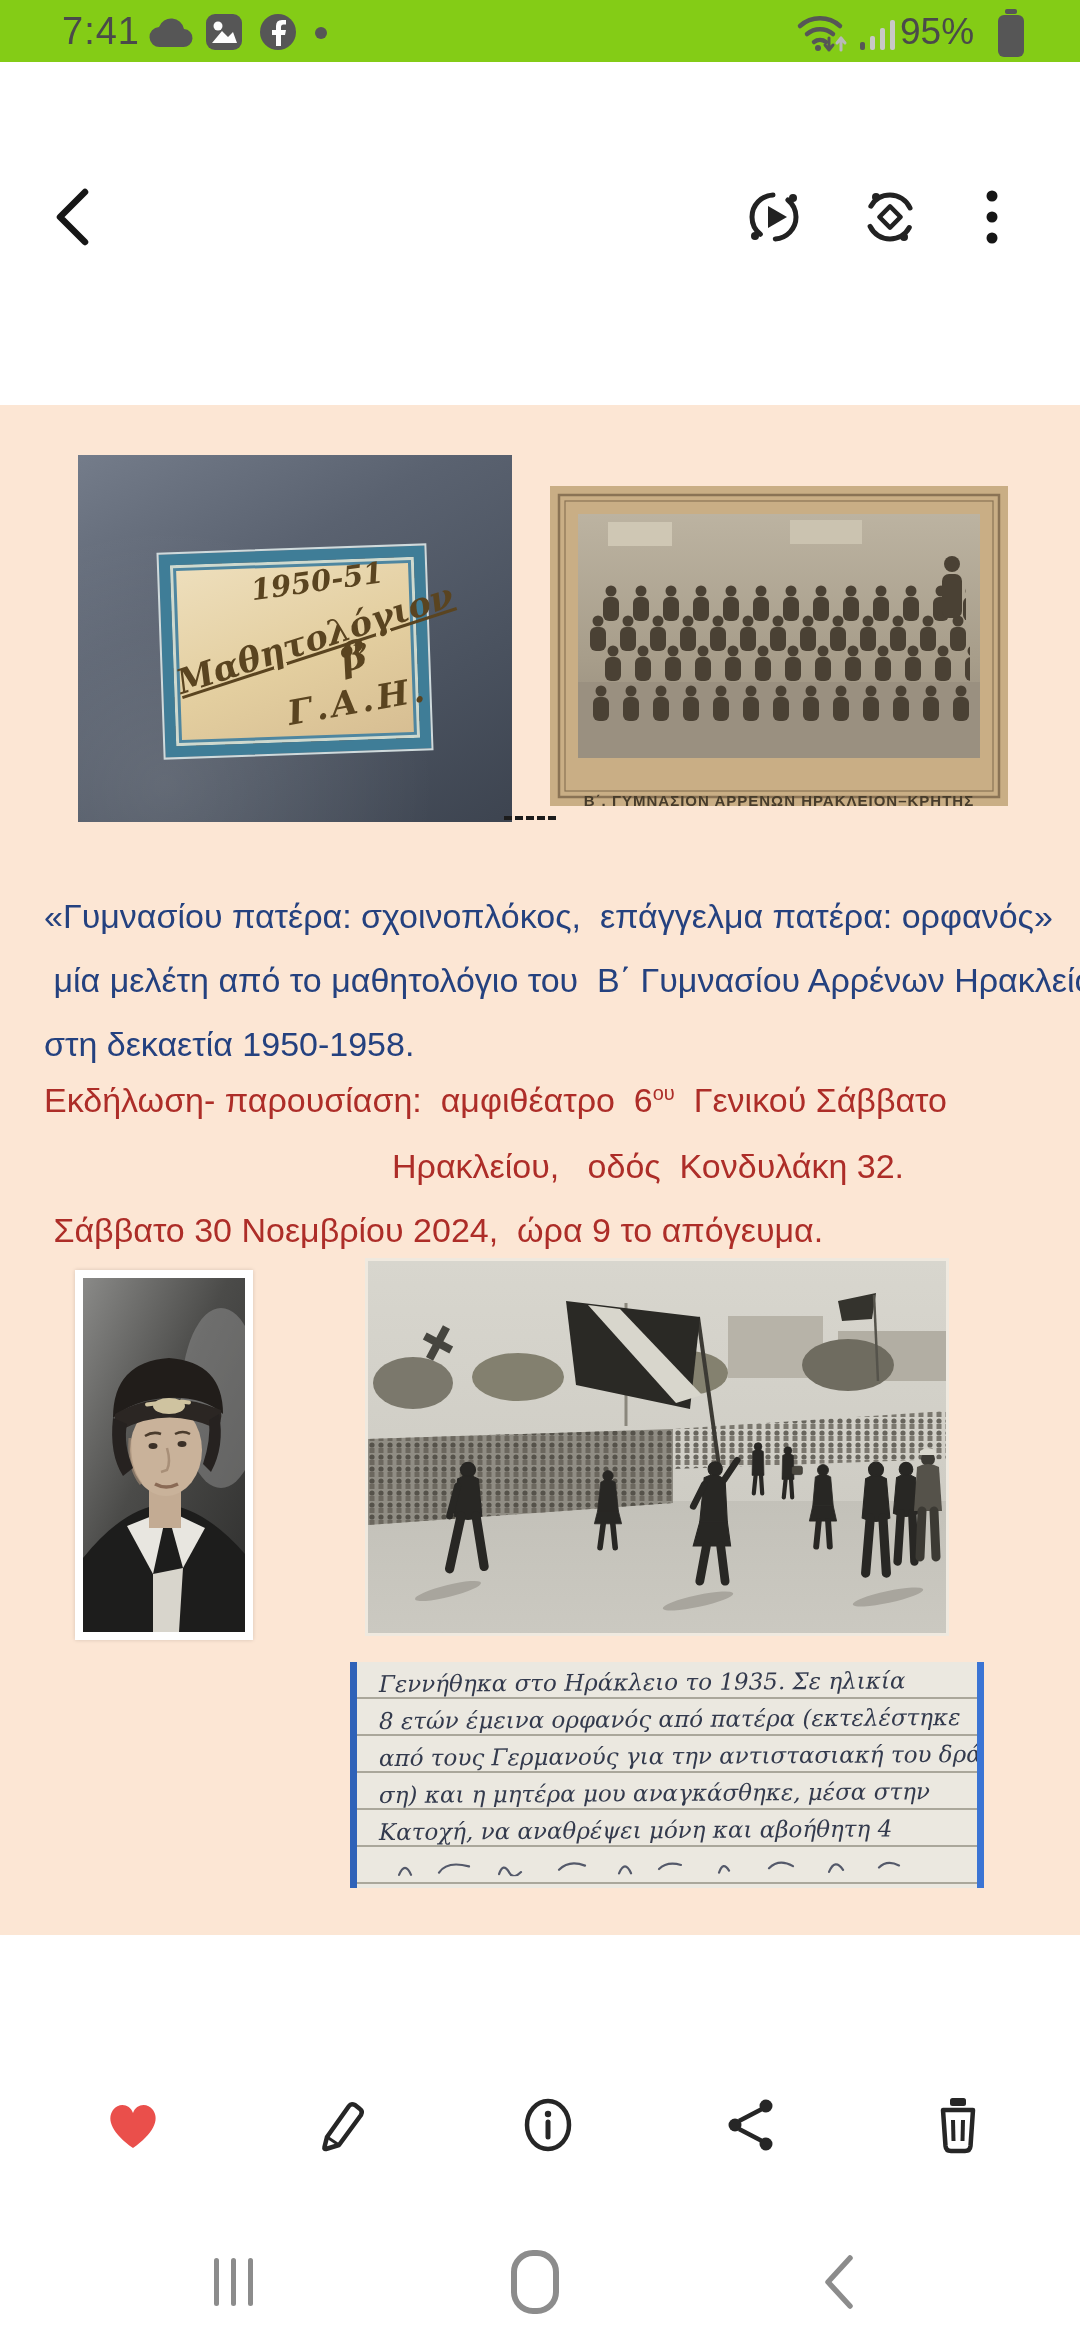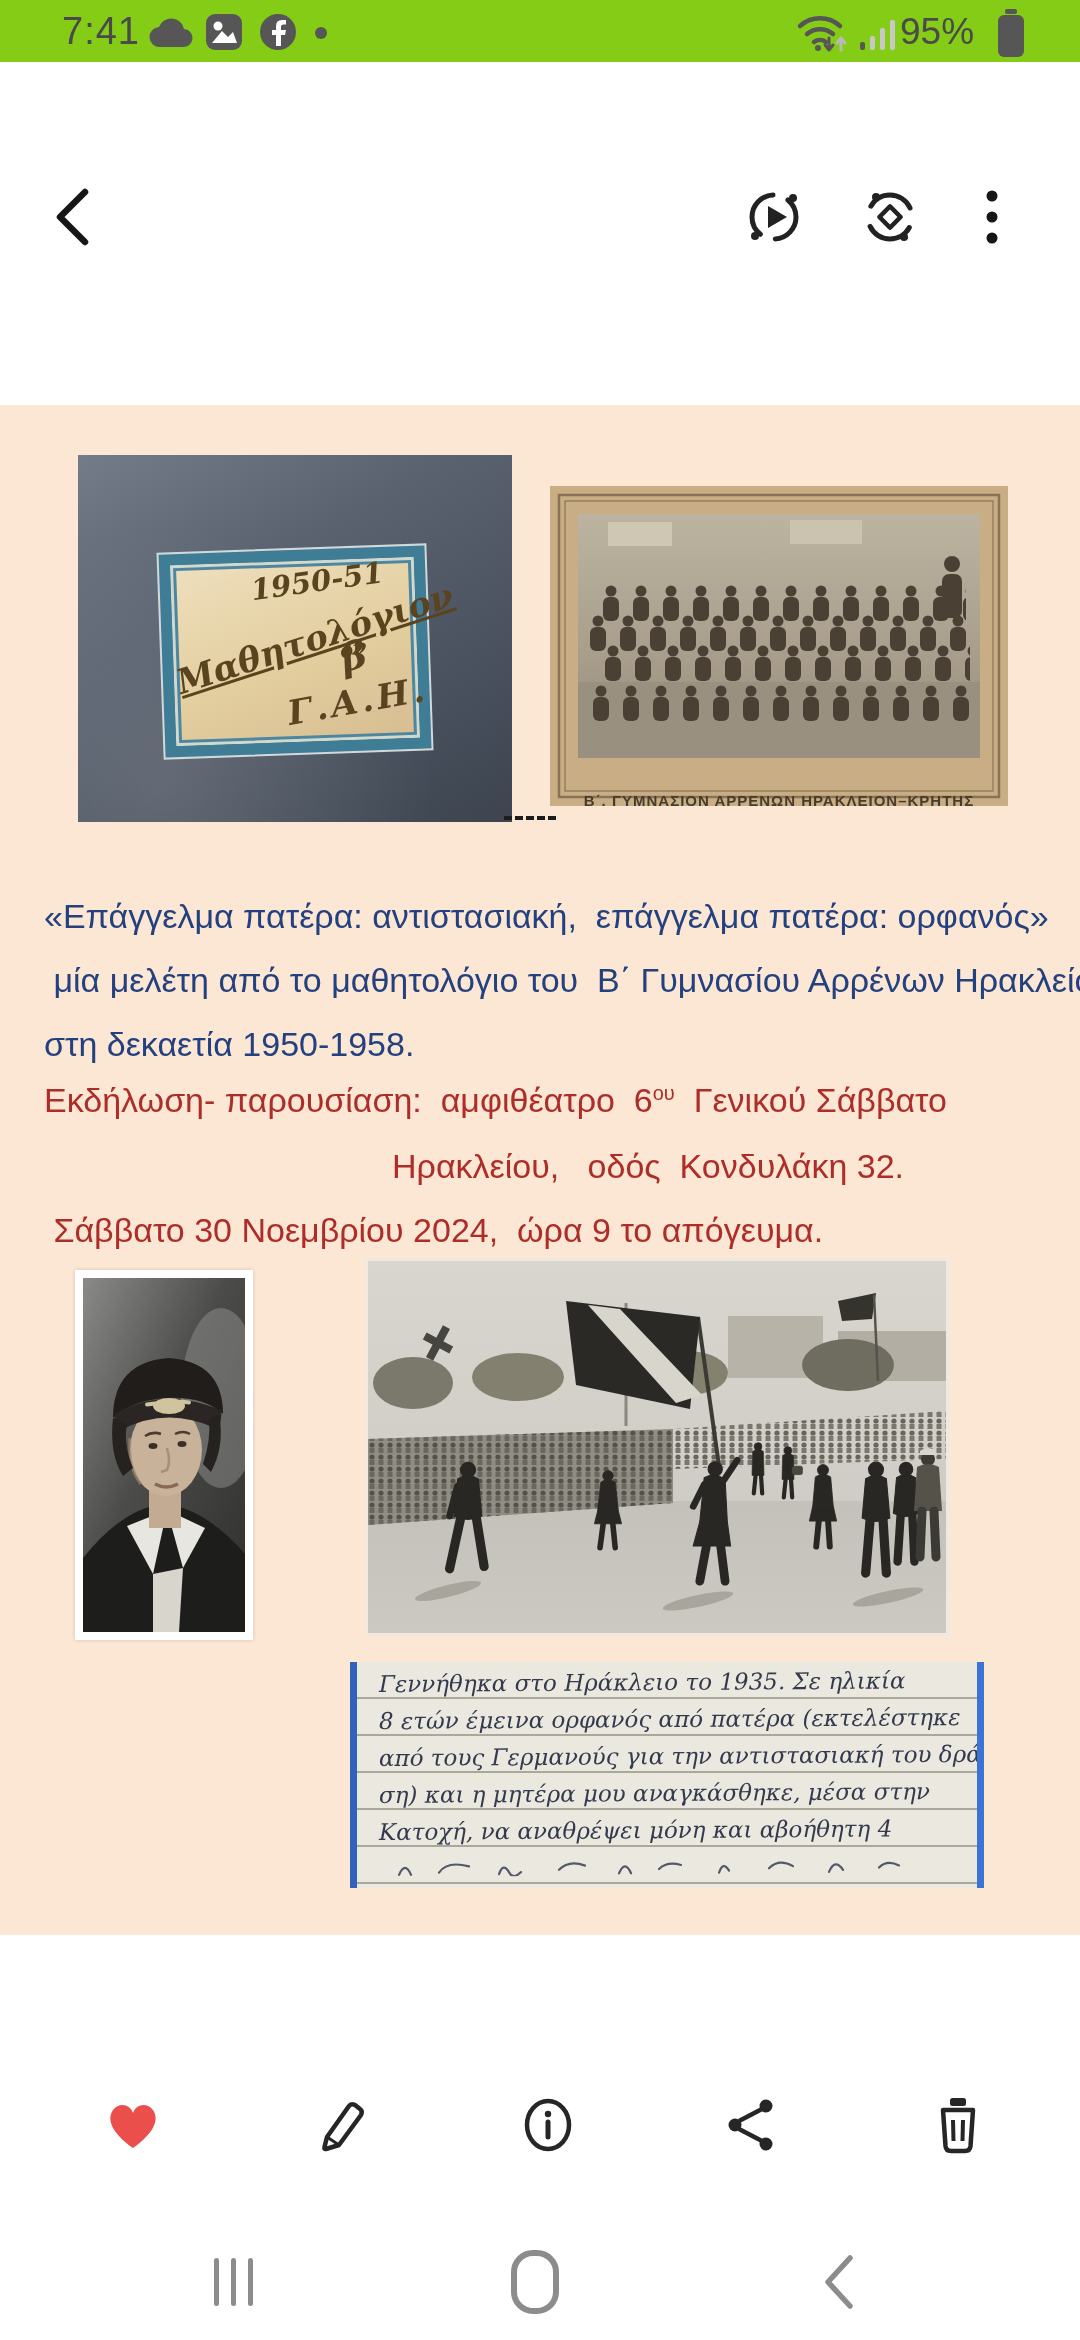--- a/index.html
+++ b/index.html
@@ -172,21 +172,21 @@
           </g>
         <g transform="translate(36,196)">
             <rect width="390" height="40" fill="url(#pp)"></rect>
           </g>
         <circle cx="402" cy="78" r="8" fill="#4a4134"></circle>
         <rect x="392" y="88" width="20" height="44" rx="7" fill="#4a4134"></rect>
       </svg>
       <div class="class-caption">Β΄. ΓΥΜΝΑΣΙΟΝ ΑΡΡΕΝΩΝ  ΗΡΑΚΛΕΙΟΝ–ΚΡΗΤΗΣ</div>
     </div>
 
-    <div class="t-blue" style="top:492px">«Επάγγελμα πατέρα: αντιστασιακή,  επάγγελμα πατέρα: ορφανός»</div>
+    <div class="t-blue" style="top:492px">«Γυμνασίου πατέρα: σχοινοπλόκος,  επάγγελμα πατέρα: ορφανός»</div>
     <div class="t-blue" style="top:556px"> μία μελέτη από το μαθητολόγιο του  Β΄ Γυμνασίου Αρρένων Ηρακλείου</div>
     <div class="t-blue" style="top:620px">στη δεκαετία 1950-1958.</div>
 
     <div class="t-red" style="left:44px;top:676px"><span>Εκδήλωση- παρουσίαση:  αμφιθέατρο  6</span><sup>ου</sup><span>  Γενικού Σάββατο</span></div>
     <div class="t-red" style="left:392px;top:742px">Ηρακλείου,   οδός  Κονδυλάκη 32.</div>
     <div class="t-red" style="left:44px;top:806px"> Σάββατο 30 Νοεμβρίου 2024,  ώρα 9 το απόγευμα.</div>
 
     <div class="portrait-photo">
       <svg width="162" height="354" viewBox="0 0 162 354">
         <defs>

